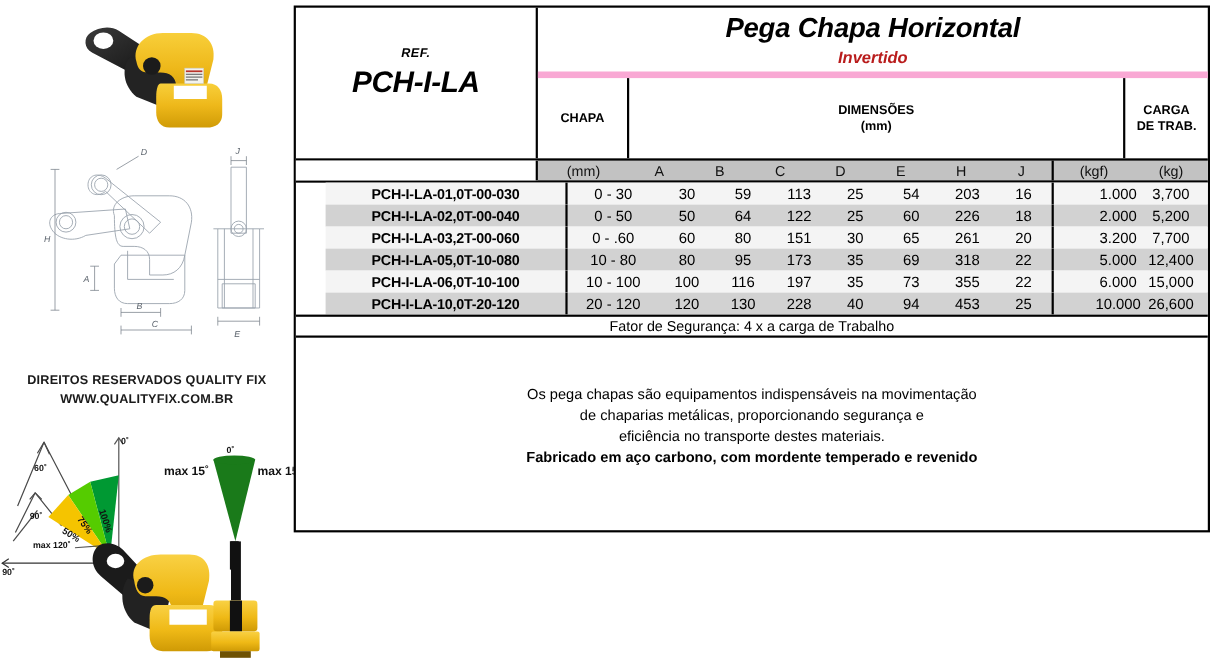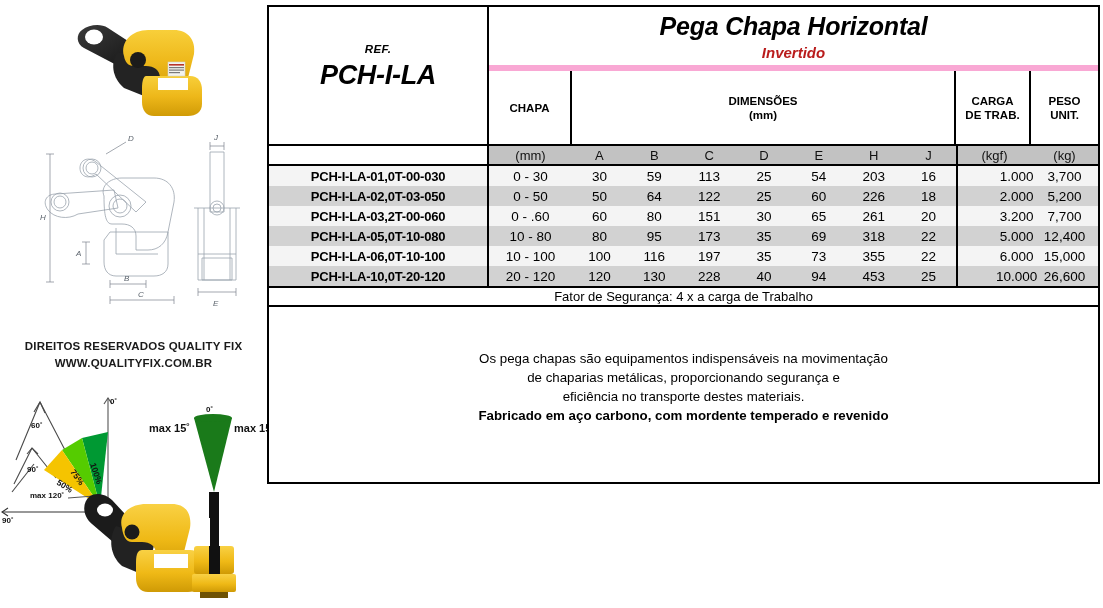--- a/index.html
+++ b/index.html
@@ -91,21 +91,21 @@
     font-size: 13px; color: #111;
   }
   #unitrow .u-ref   { width: 220px; min-width: 220px; background: #fff; border-right: 2px solid #000; }
   .c-chapa { width: 83px; min-width: 83px; }
   .c-dim   { flex: 1; }
   .c-carga { width: 75px; min-width: 75px; }
   .c-peso  { width: 67px; min-width: 67px; }
   #unitrow .c-carga { border-left: 2px solid #000; }
 
   
-  .drow { display: flex; height: 20px; }
+  .drow { display: flex; height: 20px; margin-left: 27px; }
   .drow.even { background: #f4f4f4; }
   .drow.odd  { background: #d2d2d2; }
   .drow .c-ref {
     width: 220px; min-width: 220px;
     border-right: 2px solid #000;
     display: flex; align-items: center; justify-content: center;
     font-size: 13px; font-weight: bold; color: #000; letter-spacing: -.2px;
   }
   .drow .c-carga { border-left: 2px solid #000; padding-left: 44px; }
   .drow > div { font-size: 13.5px; color: #000; }
@@ -330,24 +330,20 @@
               <span>CHAPA</span>
             </div>
             <div class="hcell" id="h-dim">
               <span>DIMENSÕES</span>
               <span>(mm)</span>
             </div>
             <div class="hcell" id="h-carga">
               <span>CARGA</span>
               <span>DE TRAB.</span>
             </div>
-            <div class="hcell" id="h-peso">
-              <span>PESO</span>
-              <span>UNIT.</span>
-            </div>
           </div>
         </div>
       </div>
 
       <div id="unitrow">
         <div class="u-ref"></div>
         <div class="c-chapa">(mm)</div>
         <div class="c-dim">A</div>
         <div class="c-dim">B</div>
         <div class="c-dim">C</div>
@@ -367,21 +363,21 @@
         <div class="c-dim">113</div>
         <div class="c-dim">25</div>
         <div class="c-dim">54</div>
         <div class="c-dim">203</div>
         <div class="c-dim">16</div>
         <div class="c-carga">1.000</div>
         <div class="c-peso">3,700</div>
       </div>
 
       <div class="drow odd">
-        <div class="c-ref">PCH-I-LA-02,0T-03-050</div>
+        <div class="c-ref">PCH-I-LA-02,0T-00-040</div>
         <div class="c-chapa">0 - 50</div>
         <div class="c-dim">50</div>
         <div class="c-dim">64</div>
         <div class="c-dim">122</div>
         <div class="c-dim">25</div>
         <div class="c-dim">60</div>
         <div class="c-dim">226</div>
         <div class="c-dim">18</div>
         <div class="c-carga">2.000</div>
         <div class="c-peso">5,200</div>

